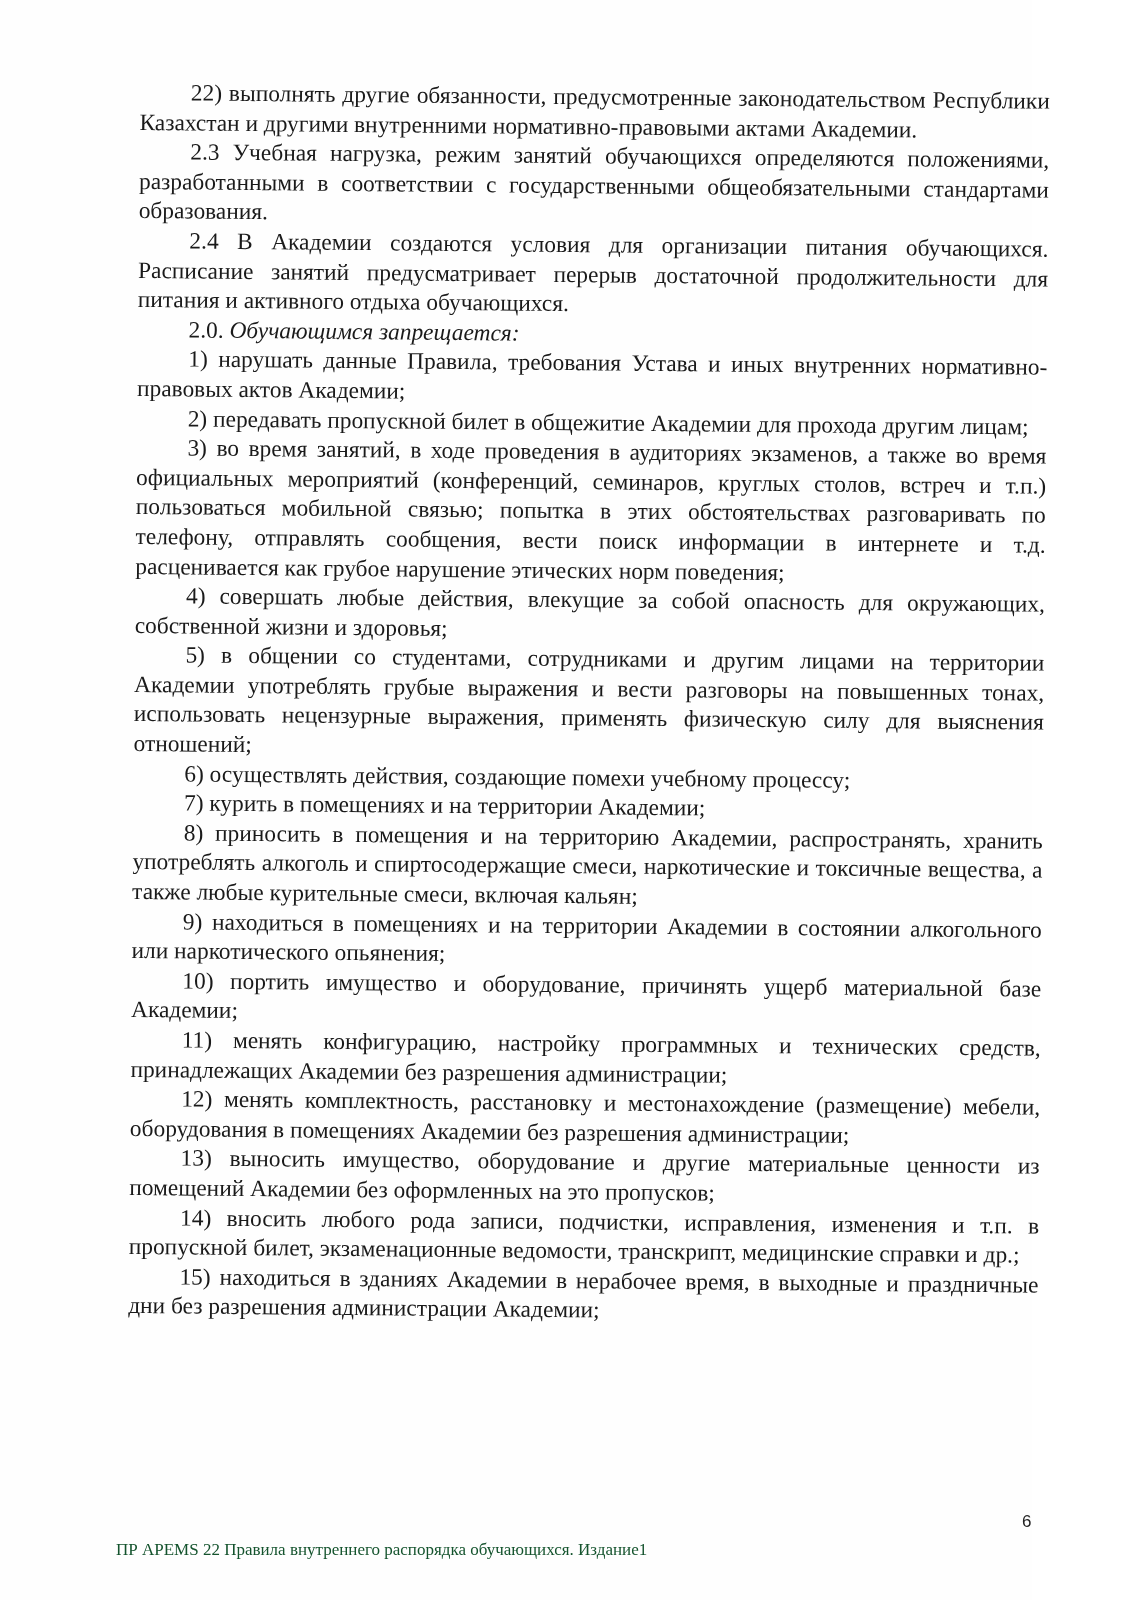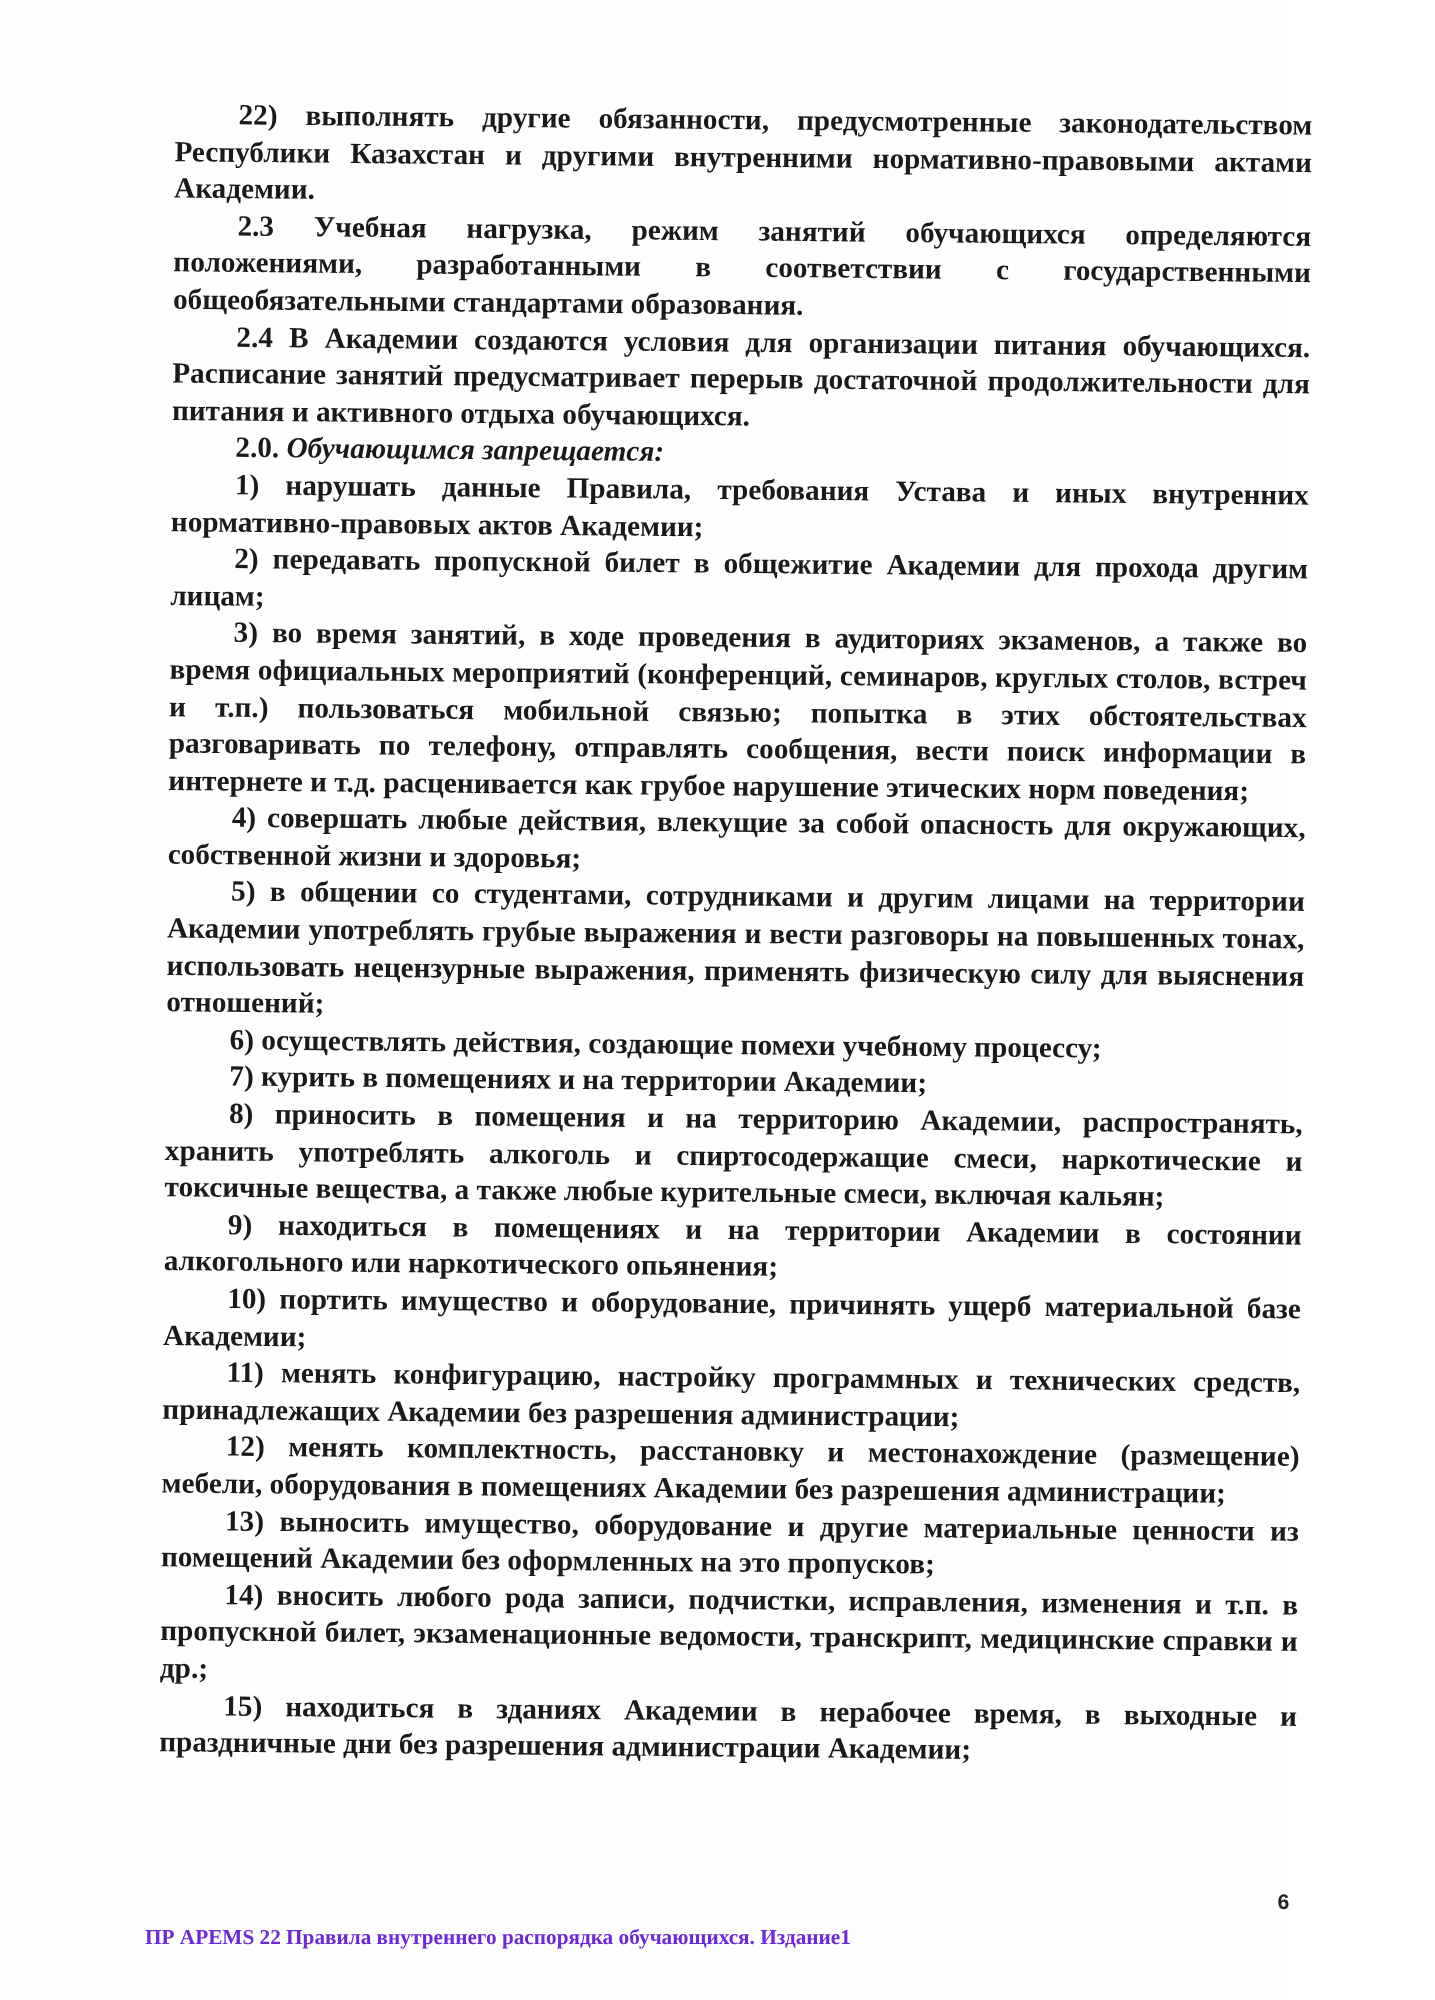--- a/index.html
+++ b/index.html
@@ -10,21 +10,20 @@
       position: relative;
       overflow: hidden;
       font-family: "Liberation Serif", "DejaVu Serif", serif;
       color: #1a1a1a;
     }
     .page {
       position: absolute;
       left: 0; top: 0;
       width: 1032px; height: 1600px;
       background: #fefefe;
-      font-weight: bold;
     }
     .body-text {
       position: absolute;
       left: 140px;
       top: 78px;
       width: 910px;
       font-size: 23.4px;
       line-height: 29.6px;
       transform: rotate(0.55deg);
       transform-origin: left top;
@@ -41,21 +40,21 @@
       top: 1512px;
       font-family: "Liberation Sans", "DejaVu Sans", sans-serif;
       font-size: 17px;
       color: #222;
     }
     .footer {
       position: absolute;
       left: 116px;
       top: 1540px;
       font-size: 17px;
-      color: #6d28d9;
+      color: #14532d;
     }
   </style>
 </head>
 <body>
 
 <div class="page">
   <div class="body-text">
     <p class="para">22) выполнять другие обязанности, предусмотренные законодательством Республики Казахстан и другими внутренними нормативно-правовыми актами Академии.</p>
     <p class="para">2.3 Учебная нагрузка, режим занятий обучающихся определяются положениями, разработанными в соответствии с государственными общеобязательными стандартами образования.</p>
     <p class="para">2.4 В Академии создаются условия для организации питания обучающихся. Расписание занятий предусматривает перерыв достаточной продолжительности для питания и активного отдыха обучающихся.</p>

